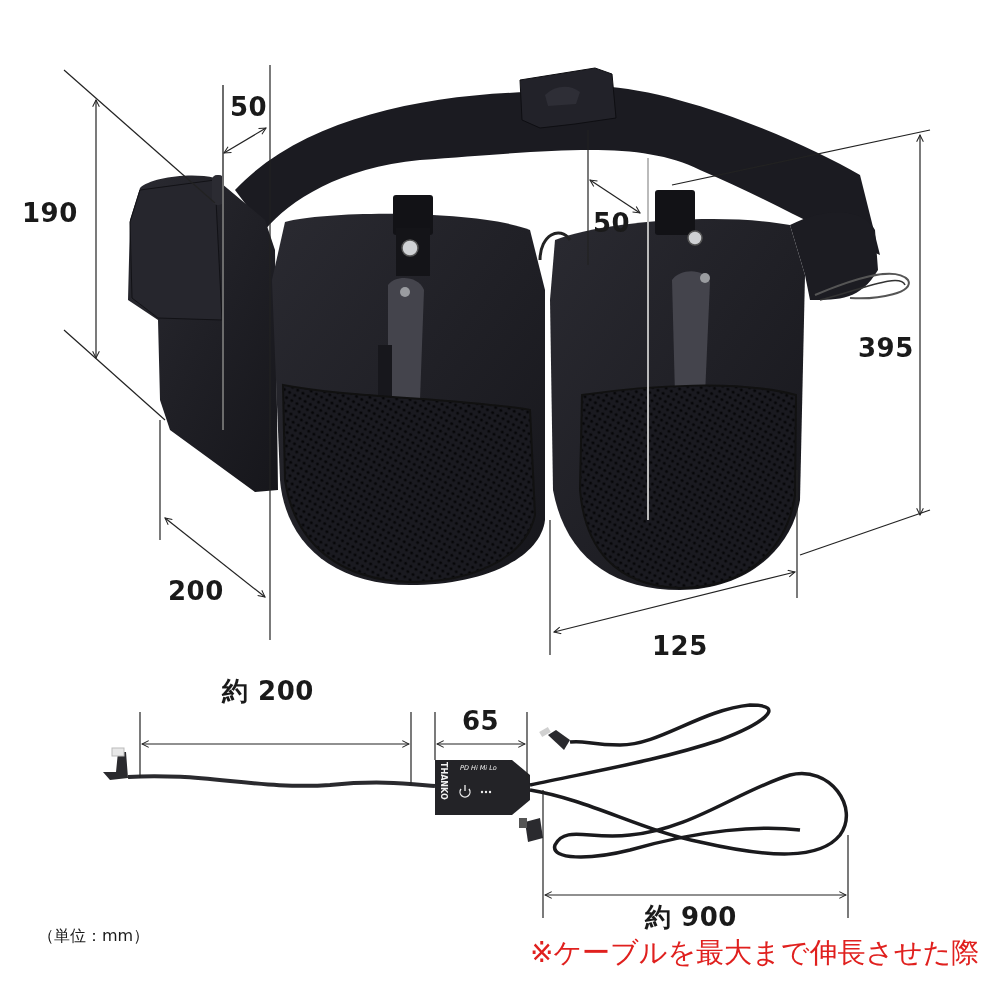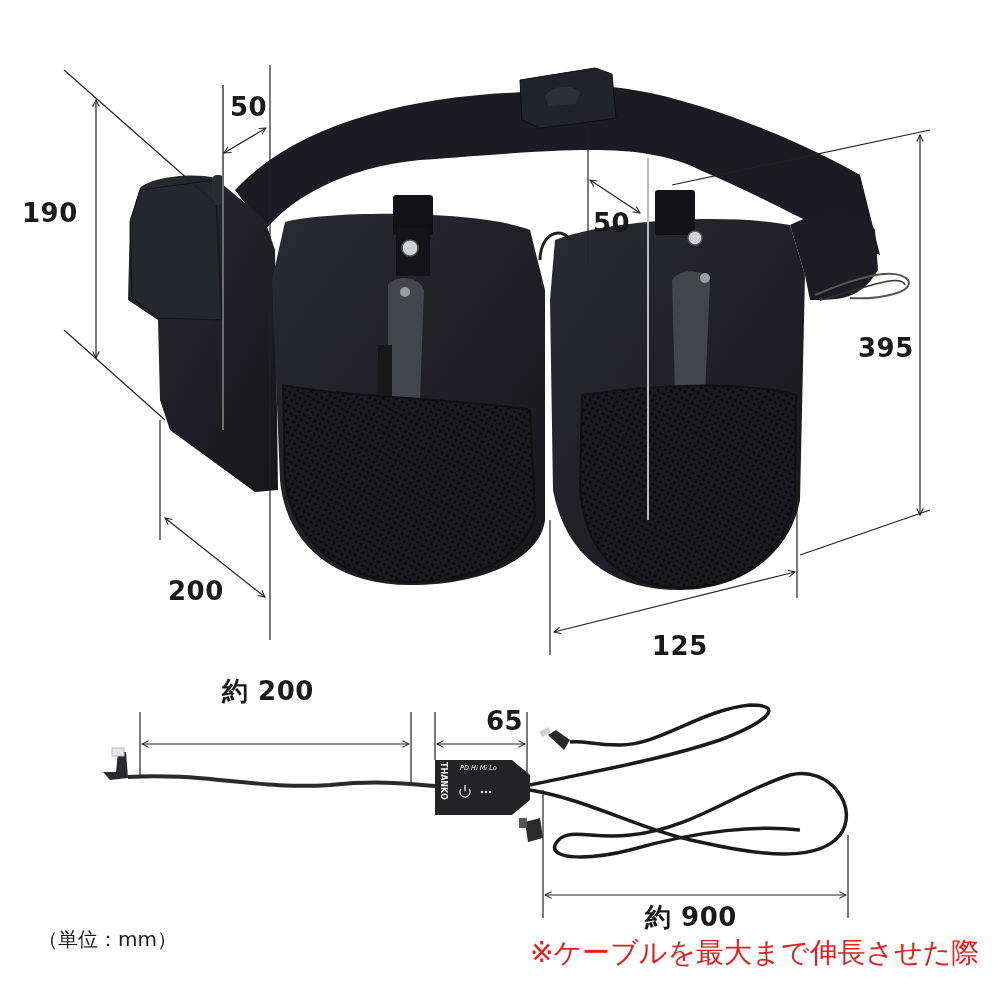--- a/index.html
+++ b/index.html
@@ -1,21 +1,21 @@
 <!DOCTYPE html>
 <html><head>
 <meta charset="utf-8">
 <style>
   html, body { margin: 0; padding: 0; background: #ffffff; }
   body { width: 1000px; height: 1000px; position: relative; overflow: hidden;
          font-family: "DejaVu Sans", sans-serif; }
   #canvas { position: absolute; left: 0; top: 0; width: 1000px; height: 1000px; }
   .dim-label { position: absolute; font-family: "DejaVu Sans", sans-serif; font-size: 26px;
                color: #1a1a1a; font-weight: 700; letter-spacing: 0.5px; white-space: nowrap; }
-  .unit-note { position: absolute; left: 38px; top: 926px; font-size: 20px; color: #1a1a1a;
+  .unit-note { position: absolute; left: 38px; top: 926px; font-size: 16px; color: #1a1a1a;
                font-family: "DejaVu Sans", sans-serif; white-space: nowrap; }
   .cable-note { position: absolute; left: 530px; top: 934px; font-size: 28px; color: #e0201e;
                 font-family: "DejaVu Sans", sans-serif; white-space: nowrap; }
   .ctrl-text { font-family: "DejaVu Sans", sans-serif; }
 </style>
 </head>
 <body>
 
 <svg id="canvas" viewBox="0 0 1000 1000" xmlns="http://www.w3.org/2000/svg">
   <defs>
@@ -136,17 +136,17 @@
 </svg>
 
 <div class="dim-label" style="left:22px; top:198px;">190</div>
 <div class="dim-label" style="left:230px; top:92px;">50</div>
 <div class="dim-label" style="left:168px; top:576px;">200</div>
 <div class="dim-label" style="left:593px; top:208px;">50</div>
 <div class="dim-label" style="left:858px; top:333px;">395</div>
 <div class="dim-label" style="left:652px; top:631px;">125</div>
 
 <div class="dim-label" style="left:222px; top:674px;">約 200</div>
-<div class="dim-label" style="left:462px; top:706px;margin-left:24px;">65</div>
+<div class="dim-label" style="left:462px; top:706px;">65</div>
 <div class="dim-label" style="left:645px; top:900px;">約 900</div>
 
 <div class="unit-note">（単位：mm）</div>
 <div class="cable-note">※ケーブルを最大まで伸長させた際</div>
 
 </body></html>

